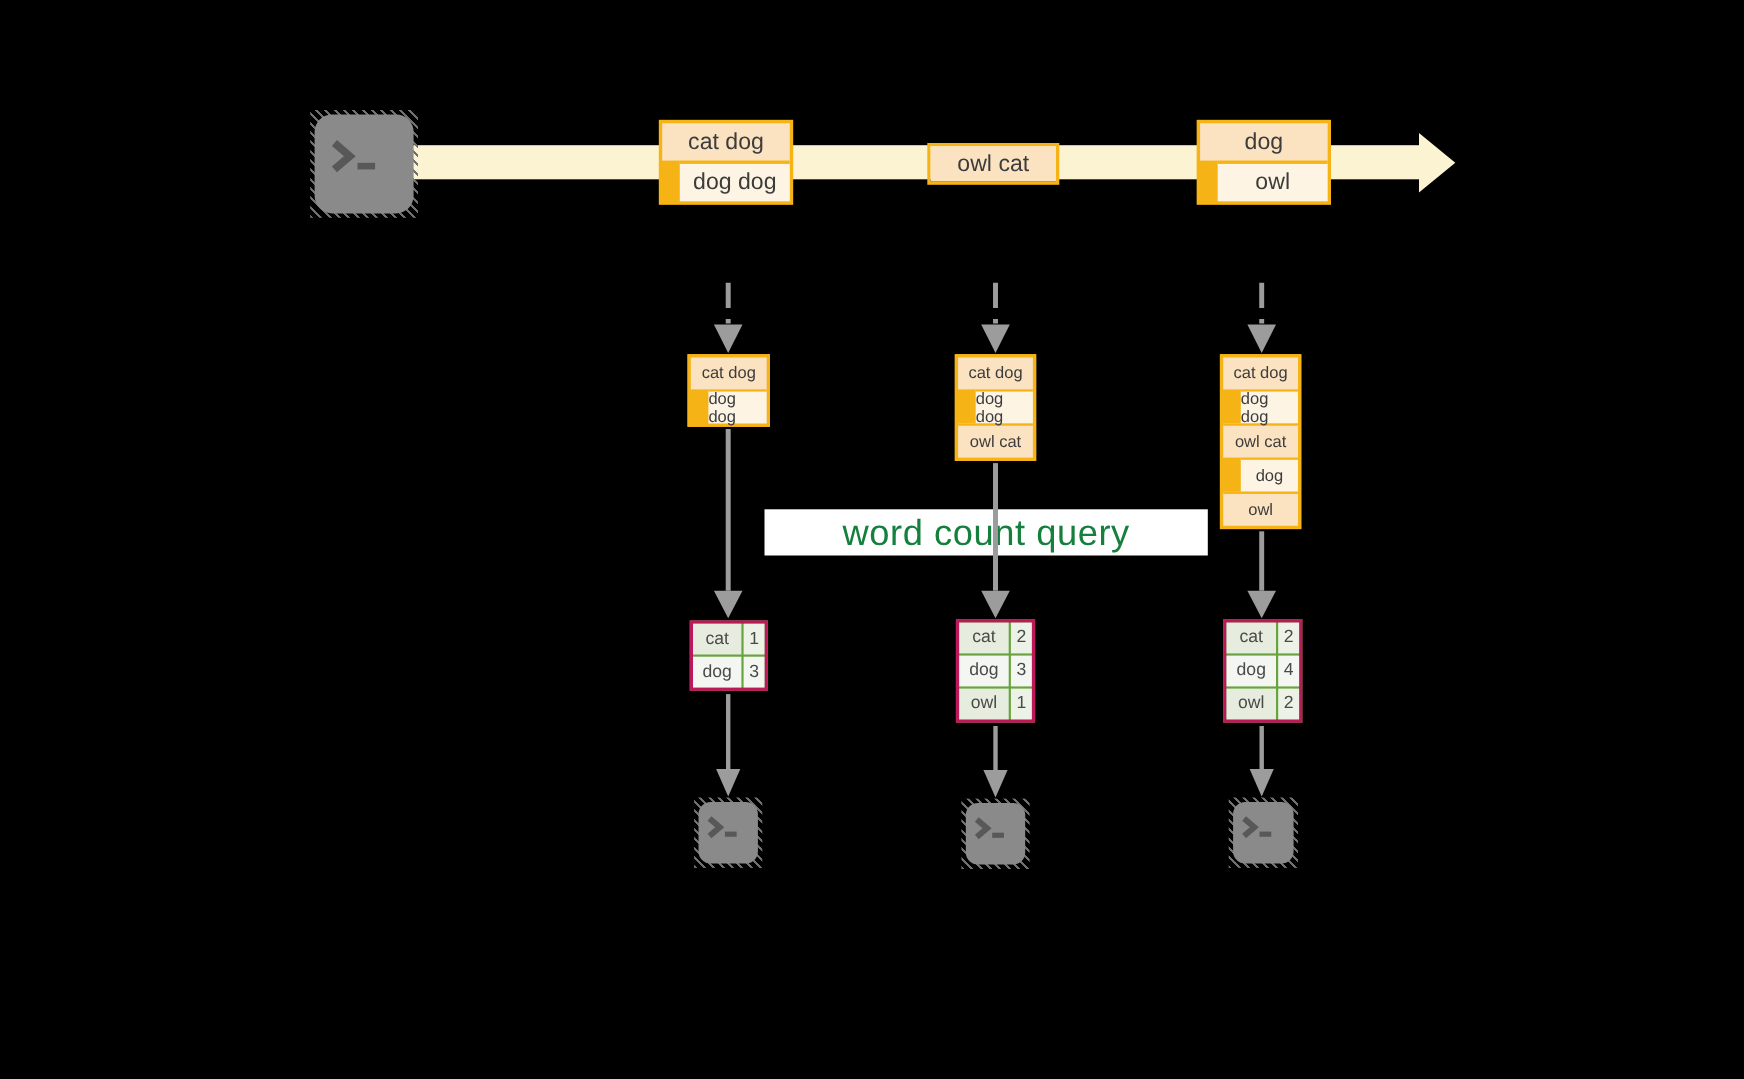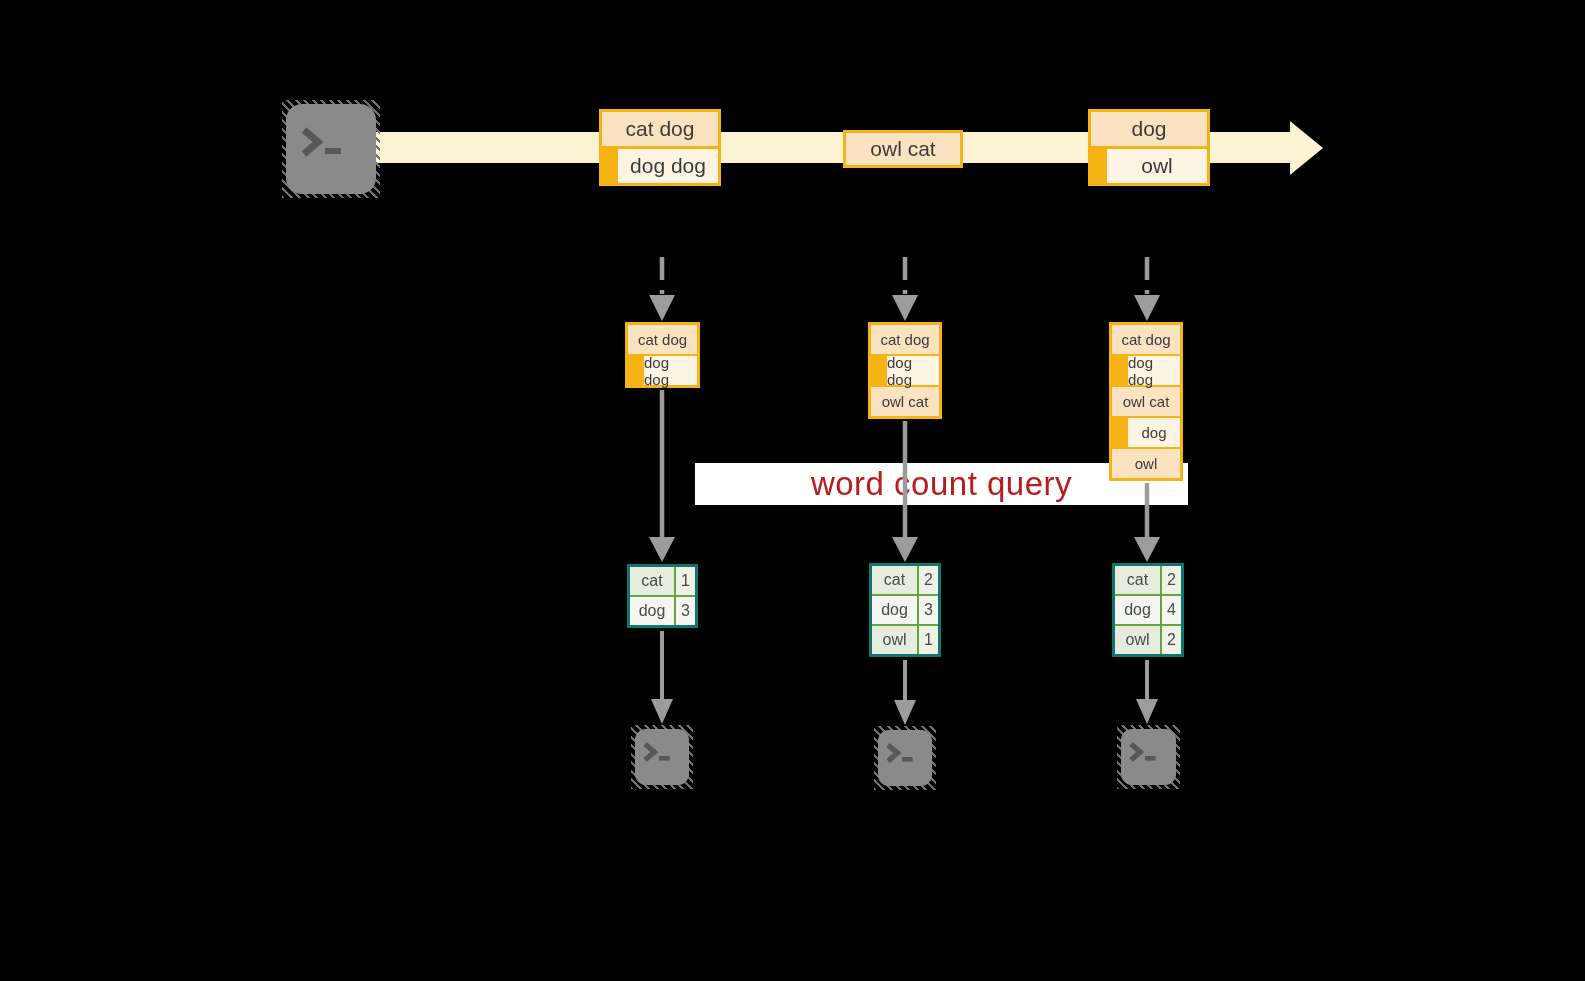--- a/index.html
+++ b/index.html
@@ -3,23 +3,23 @@
 <meta charset="utf-8">
 <style>
   html,body{margin:0;padding:0;background:#000;}
   .canvas{
     position:relative;width:1585px;height:981px;background:#000;overflow:hidden;
     font-family:"Liberation Sans",sans-serif;
   }
   
   .layer-svg{position:absolute;left:0;top:0;z-index:2;pointer-events:none;}
   .query-band{
-    position:absolute;left:695px;top:463px;width:493px;height:42px;background:#ffffff;z-index:1;
+    position:absolute;left:695px;top:463px;width:403px;height:42px;background:#ffffff;z-index:1;
     display:flex;align-items:center;justify-content:center;
-    font-size:33px;font-weight:300;letter-spacing:.5px;color:#b91c1c;
+    font-size:33px;font-weight:300;letter-spacing:.5px;color:#15803d;
   }
   
   .sbox{
     position:absolute;z-index:3;box-sizing:border-box;
     border:3px solid #f5b315;background:#f5b315;
   }
   .srow{
     height:34px;display:flex;align-items:center;justify-content:center;
     font-size:21px;color:#3c3c3c;
   }
@@ -33,21 +33,21 @@
   .strow{
     height:29px;display:flex;align-items:center;justify-content:center;
     font-size:15px;color:#3c3c3c;
   }
   .strow + .strow{border-top:2px solid #f5b315;}
   .peach{background:#fbe2c0;}
   .cream{background:#fef4e4;margin-left:16px;}
   
   .ctable{
     position:absolute;z-index:3;box-sizing:border-box;
-    border:3px solid #0f766e;background:#69a340;
+    border:3px solid #be185d;background:#69a340;
     display:grid;grid-template-columns:1fr 19px;gap:2px;
   }
   .ccell{
     height:28px;display:flex;align-items:center;justify-content:center;
     font-size:16px;color:#4a4a4a;
   }
   .g-dark{background:#e6edde;}
   .g-darknum{background:#edf2e6;}
   .g-light{background:#f4f7f1;}
   

